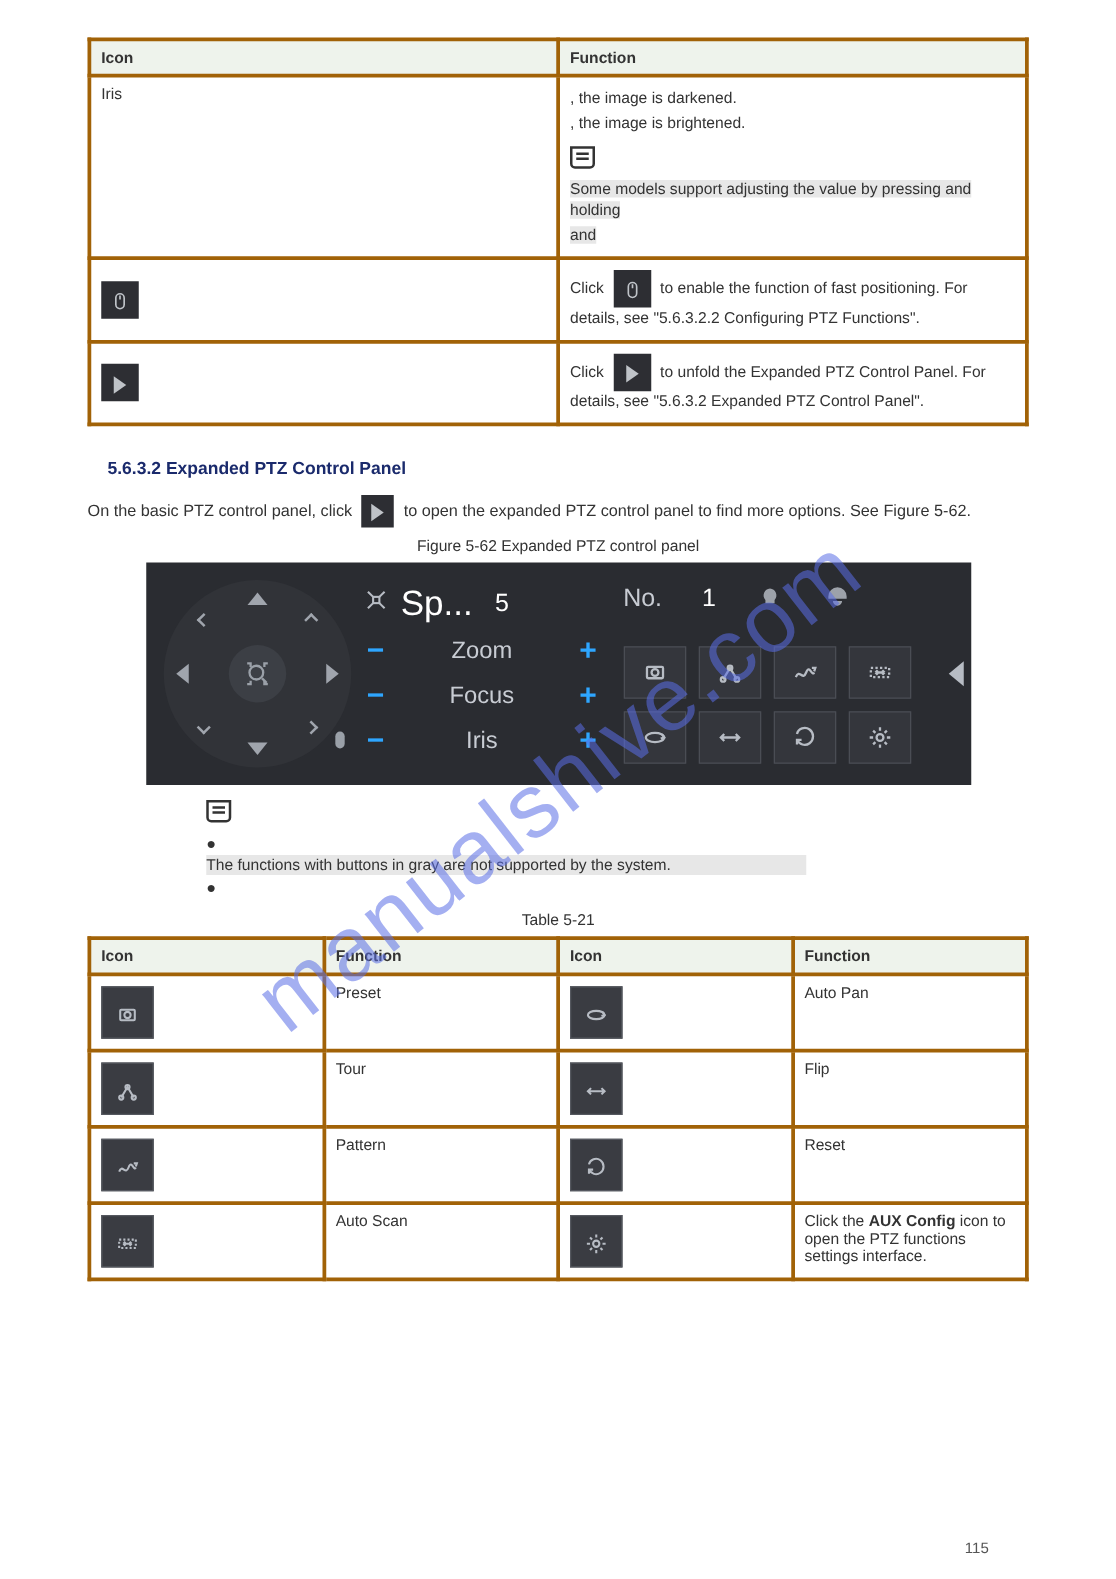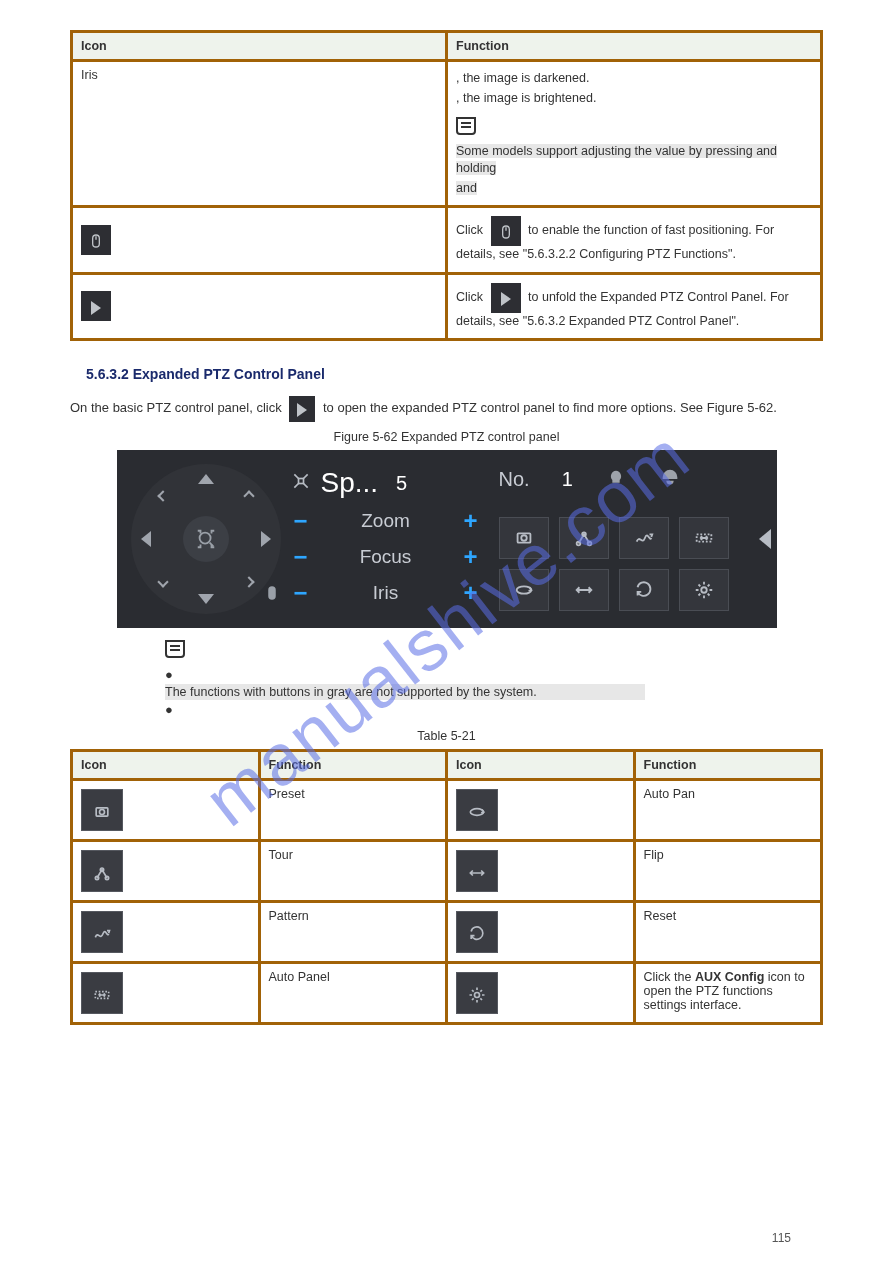--- a/index.html
+++ b/index.html
@@ -366,21 +366,21 @@
       <td class="ic"><span class="btn-box"><svg viewBox="0 0 24 24">
                 <path d="M9 14l-4 0 0 4M5 14c2 4 7 6 11 3s4-9 0-12-10-1-11 4"></path>
               </svg></span></td>
       <td>Reset</td>
     </tr>
     <tr>
       <td class="ic"><span class="btn-box"><svg viewBox="0 0 24 24">
                 <rect x="4" y="8" width="16" height="8" stroke-dasharray="2 2"></rect>
                 <path d="M8 12h8M8 12l2-2M8 12l2 2M16 12l-2-2M16 12l-2 2"></path>
               </svg></span></td>
-      <td class="fn">Auto Panel</td>
+      <td class="fn">Auto Scan</td>
       <td class="ic"><span class="btn-box"><svg viewBox="0 0 24 24">
                 <circle cx="12" cy="12" r="3"></circle>
                 <path d="M12 3v3M12 18v3M3 12h3M18 12h3M6 6l2 2M16 16l2 2M6 18l2-2M16 8l2-2"></path>
               </svg></span></td>
       <td>
         <span>Click the </span><b>AUX Config</b><span> icon to open the PTZ functions settings interface.</span>
       </td>
     </tr>
   </tbody>
     </table>

